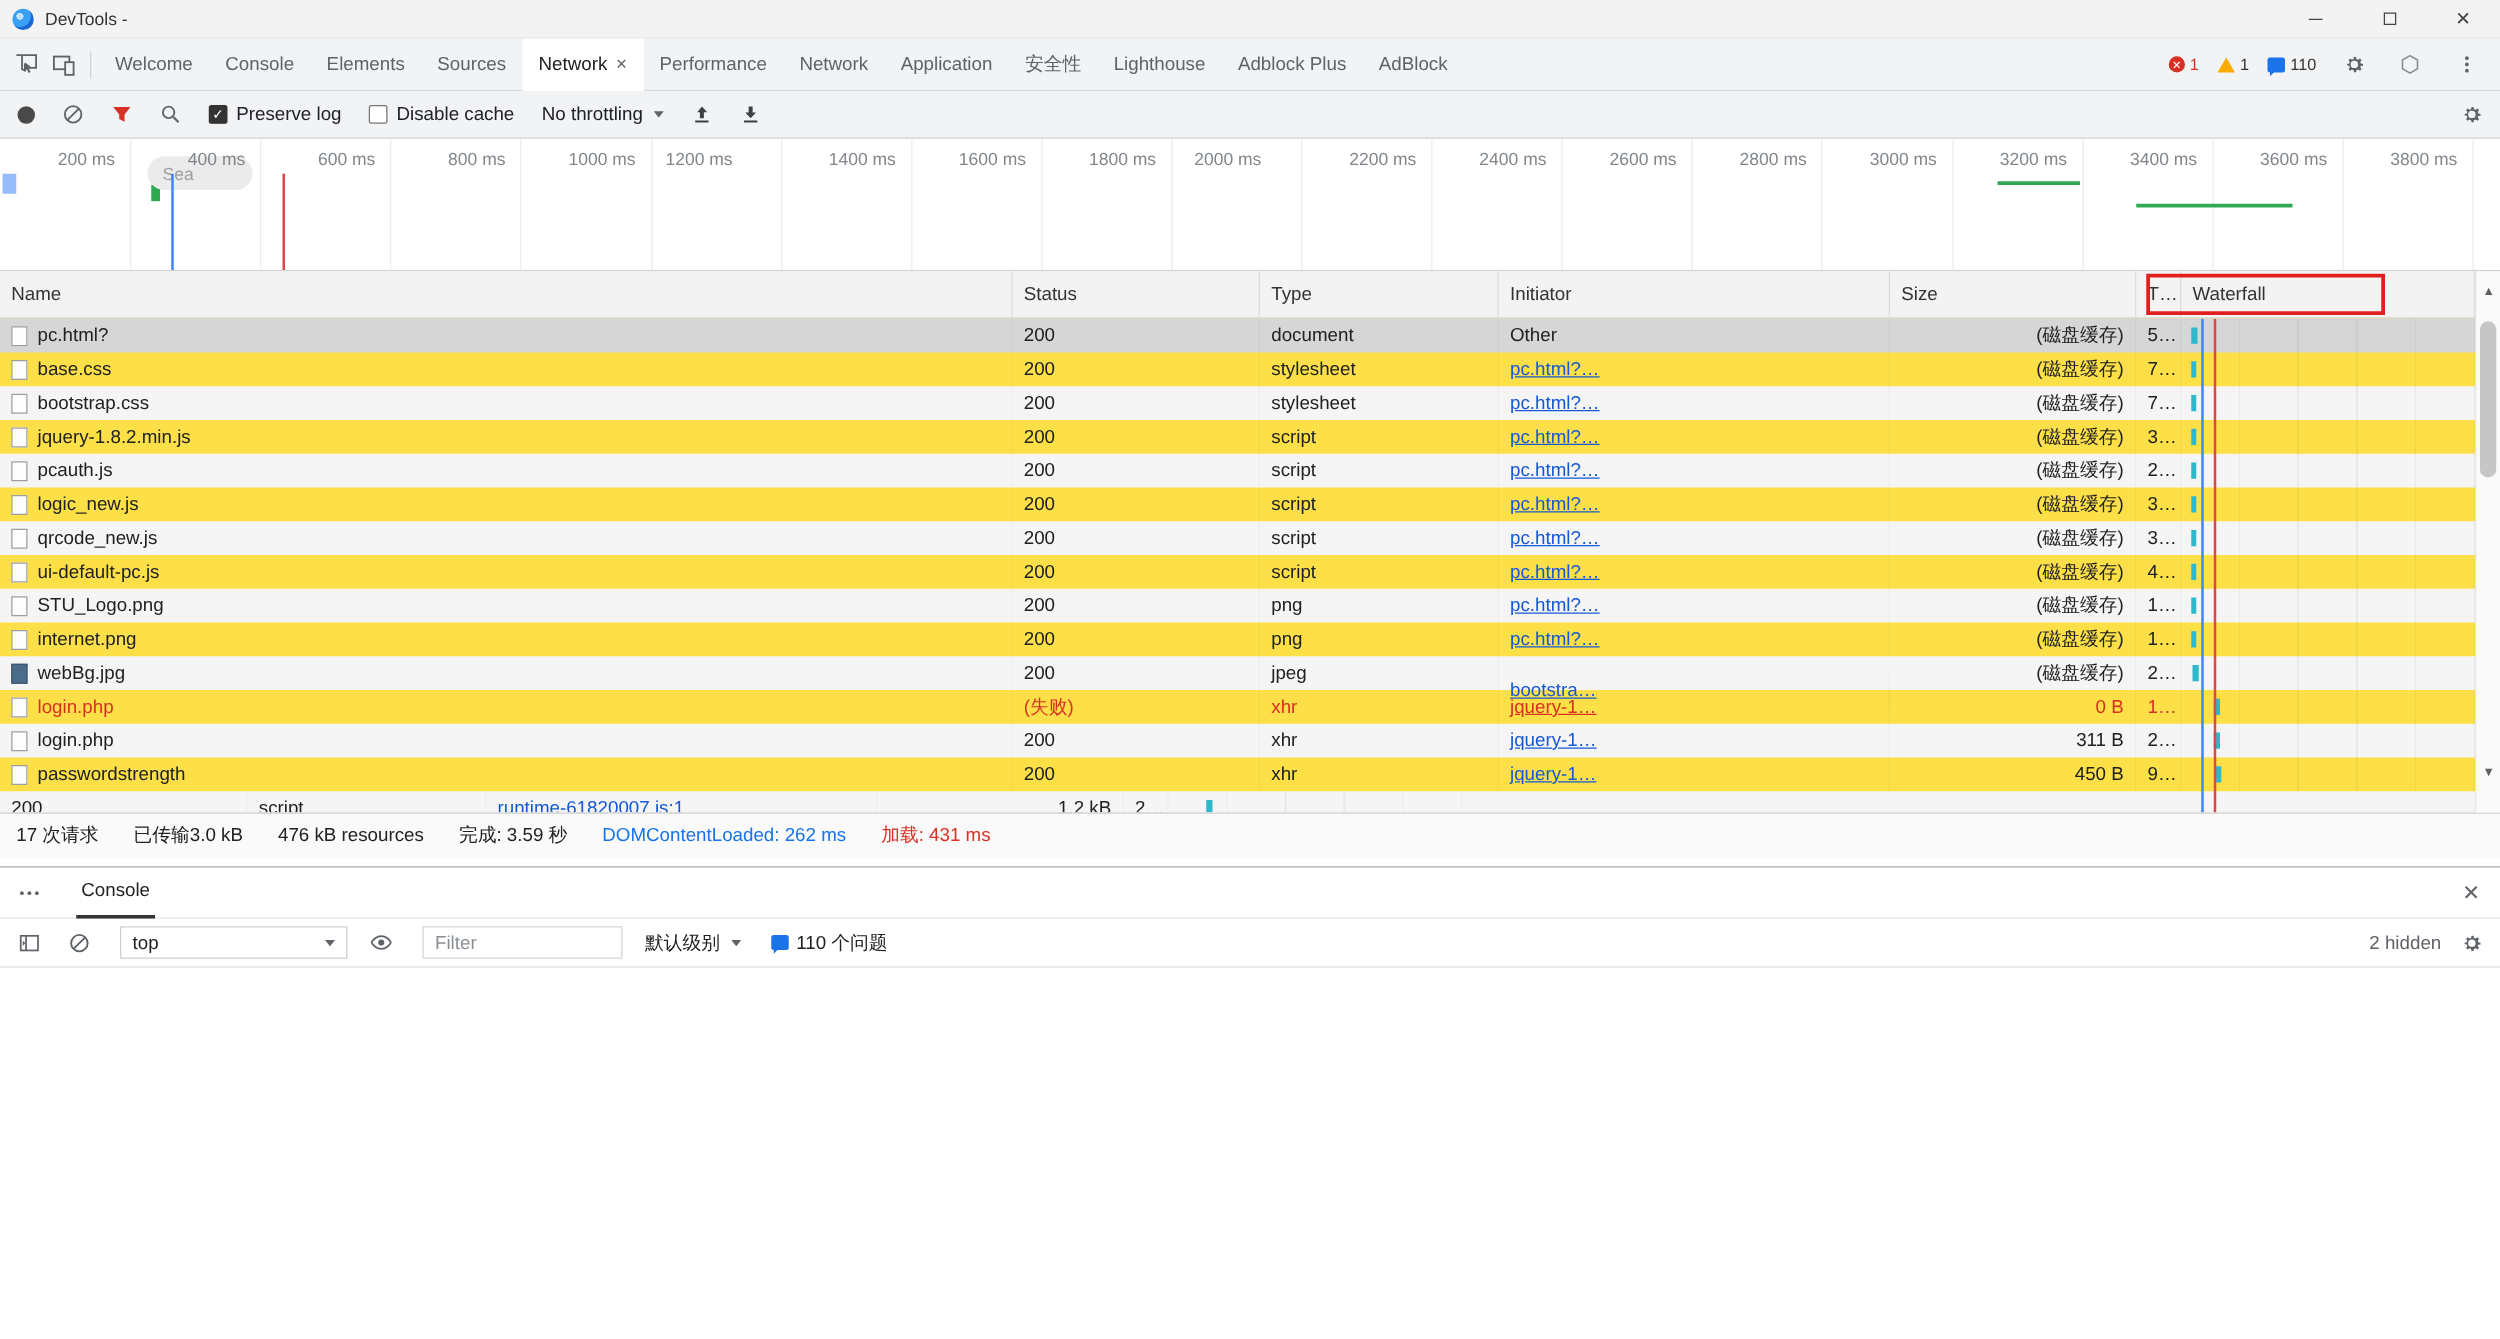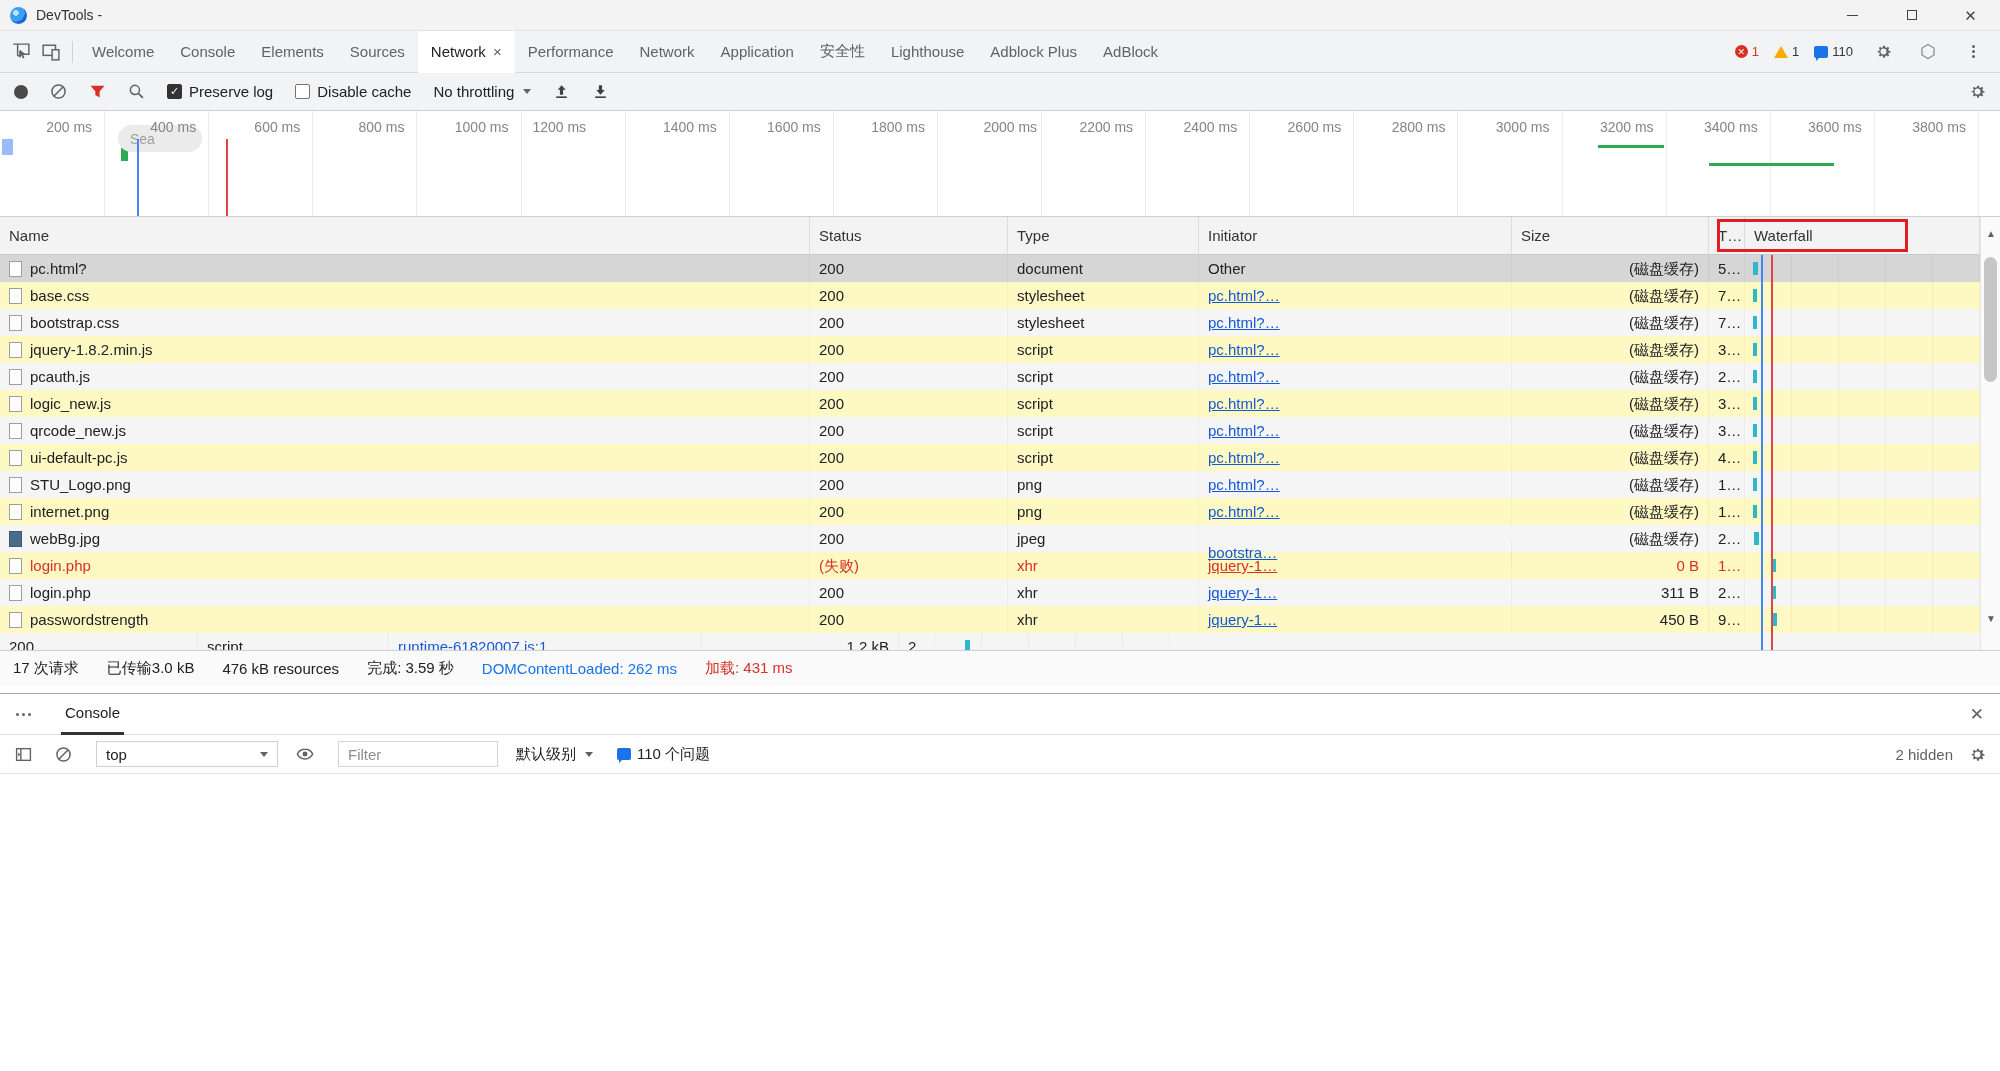--- a/index.html
+++ b/index.html
@@ -56,21 +56,21 @@
   .ov-bar { position:absolute; height:3px; z-index:3; }
   .ov-mark-blue { position:absolute; left:2px; top:28px; width:11px; height:16px; background:rgba(66,133,244,.55); }
   .ov-mark-g1 { position:absolute; left:120px; top:30px; width:16px; height:3px; }
   .ov-mark-g2 { position:absolute; left:121px; top:37px; width:7px; height:13px; }
 
   
   .nettable { position:absolute; left:0; top:217px; width:2000px; height:433px; }
   .net-header { position:relative; height:38px; display:flex; background:#f3f3f3; border-bottom:1px solid #c9c9c9; font-size:15px; color:#333; }
   .hcell { height:38px; line-height:38px; padding:0 9px; border-right:1px solid #dcdcdc; overflow:hidden; white-space:nowrap; flex:none; }
   .wf-highlight { position:absolute; left:1717px; top:2px; width:191px; height:33px; border:3px solid #e02020; z-index:5; pointer-events:none; }
-  .net-body { position:relative; height:395px; overflow:hidden; background:#fef9c3; }
+  .net-body { position:relative; height:395px; overflow:hidden; background:#fde047; }
   .net-row { display:flex; height:27px; font-size:15px; color:#202124; }
   .net-row.stripe { background:#f5f5f5; }
   .net-row.sel { background:#d6d6d6; }
   .cell { height:27px; line-height:27px; padding:0 9px; overflow:hidden; white-space:nowrap; border-right:1px solid rgba(0,0,0,0.035); flex:none; }
   .cell.size { text-align:right; }
   .cell.wf { position:relative; padding:0;
     background:repeating-linear-gradient(to right, transparent 0 46px, rgba(0,0,0,.05) 46px 47px); }
   .name-cell { display:flex; align-items:center; gap:8px; }
   .file-icon { width:13px; height:16px; border:1px solid #9e9e9e; background:#fdfdfd; flex:none; }
   .file-icon.thumb { background:#4a6b8a; border-color:#3c5770; }
@@ -293,21 +293,21 @@
     <div id="ov-ticks">
         <div class="ov-tick" style="left: 0px; width: 104.1px;">200 ms</div>
         <div class="ov-tick" style="left: 104.1px; width: 104.1px;">400 ms</div>
         <div class="ov-tick" style="left: 208.2px; width: 104.1px;">600 ms</div>
         <div class="ov-tick" style="left: 312.3px; width: 104.1px;">800 ms</div>
         <div class="ov-tick" style="left: 416.4px; width: 104.1px;">1000 ms</div>
         <div class="ov-tick" style="left: 494px; width: 104.1px;">1200 ms</div>
         <div class="ov-tick" style="left: 624.6px; width: 104.1px;">1400 ms</div>
         <div class="ov-tick" style="left: 728.7px; width: 104.1px;">1600 ms</div>
         <div class="ov-tick" style="left: 832.8px; width: 104.1px;">1800 ms</div>
-        <div class="ov-tick" style="left: 945px; width: 104.1px;">2000 ms</div>
+        <div class="ov-tick" style="left: 917px; width: 104.1px;">2000 ms</div>
         <div class="ov-tick" style="left: 1041px; width: 104.1px;">2200 ms</div>
         <div class="ov-tick" style="left: 1145.1px; width: 104.1px;">2400 ms</div>
         <div class="ov-tick" style="left: 1249.2px; width: 104.1px;">2600 ms</div>
         <div class="ov-tick" style="left: 1353.3px; width: 104.1px;">2800 ms</div>
         <div class="ov-tick" style="left: 1457.4px; width: 104.1px;">3000 ms</div>
         <div class="ov-tick" style="left: 1561.5px; width: 104.1px;">3200 ms</div>
         <div class="ov-tick" style="left: 1665.6px; width: 104.1px;">3400 ms</div>
         <div class="ov-tick" style="left: 1769.7px; width: 104.1px;">3600 ms</div>
         <div class="ov-tick" style="left: 1873.8px; width: 104.1px;">3800 ms</div>
       </div>

